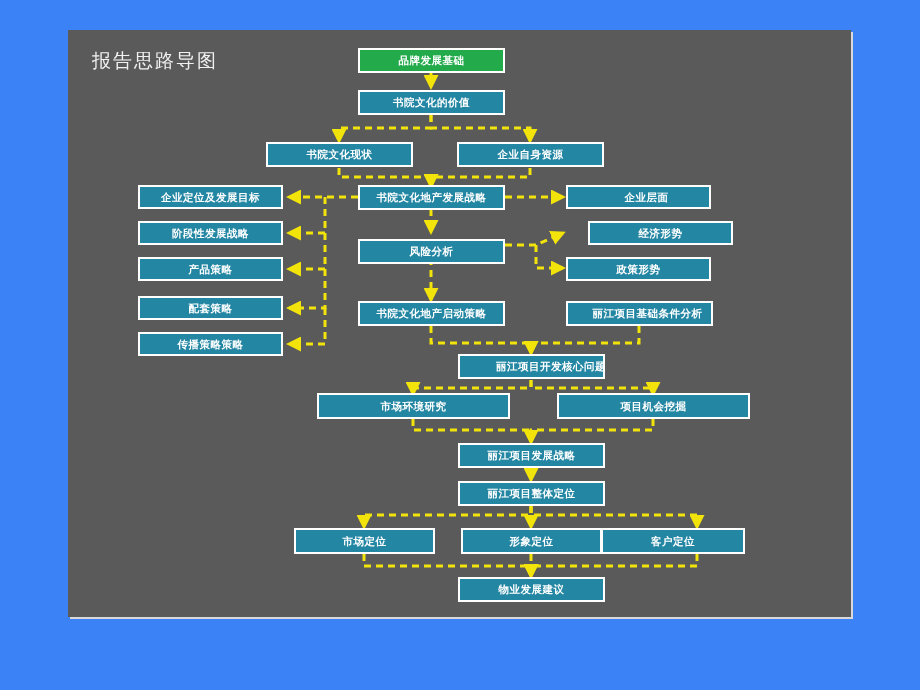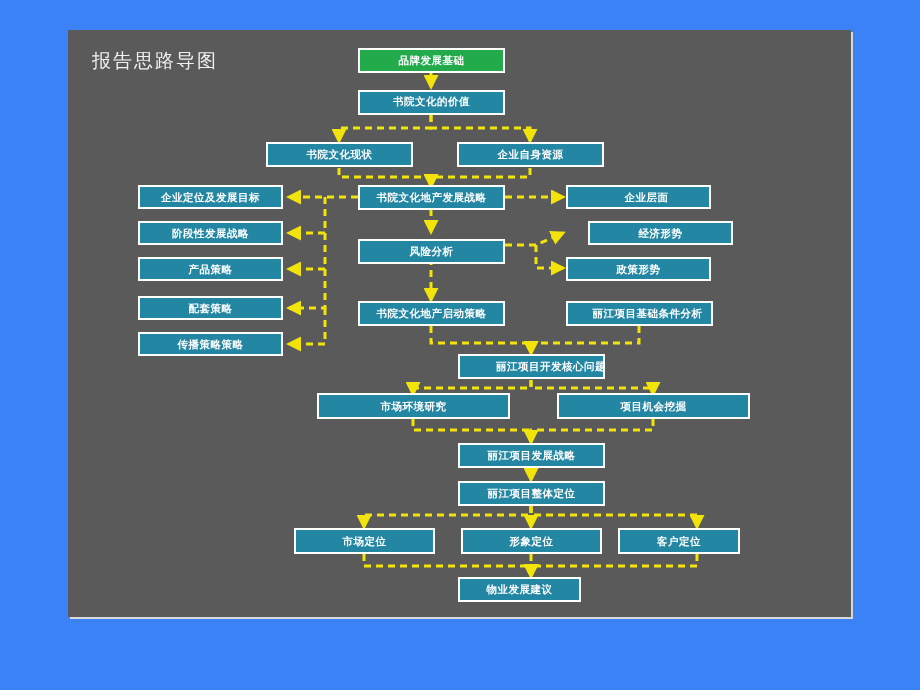--- a/index.html
+++ b/index.html
@@ -77,21 +77,21 @@
       <path d="M 364 554 L 364 566 L 531 566 L 531 576"></path>
       <path d="M 531 554 L 531 576"></path>
       <path d="M 697 554 L 697 566 L 531 566 L 531 576"></path>
     </g>
   </svg>
 
   <div class="nd green" style="left:358px;top:48px;width:147px;height:25px;">
     <span class="lbl">品牌发展基础</span>
     </div>
 
-  <div class="nd" style="left:358px;top:90px;width:147px;height:25px;font-family:Liberation Mono, monospace;">
+  <div class="nd" style="left:358px;top:90px;width:147px;height:25px;">
     <span class="lbl">书院文化的价值</span>
     </div>
 
   <div class="nd" style="left:266px;top:142px;width:147px;height:25px;">
     <span class="lbl">书院文化现状</span>
     </div>
 
   <div class="nd" style="left:457px;top:142px;width:147px;height:25px;">
     <span class="lbl">企业自身资源</span>
     </div>
@@ -165,21 +165,21 @@
     </div>
 
   <div class="nd" style="left:294px;top:528px;width:141px;height:26px;">
     <span class="lbl">市场定位</span>
     </div>
 
   <div class="nd" style="left:461px;top:528px;width:141px;height:26px;">
     <span class="lbl">形象定位</span>
     </div>
 
-  <div class="nd" style="left:618px;top:528px;width:122px;height:26px;">
+  <div class="nd" style="left:601px;top:528px;width:144px;height:26px;">
     <span class="lbl">客户定位</span>
     </div>
 
-  <div class="nd" style="left:458px;top:577px;width:123px;height:25px;">
+  <div class="nd" style="left:458px;top:577px;width:147px;height:25px;">
     <span class="lbl">物业发展建议</span>
     </div>
 
 </div>
 
 </body></html>

